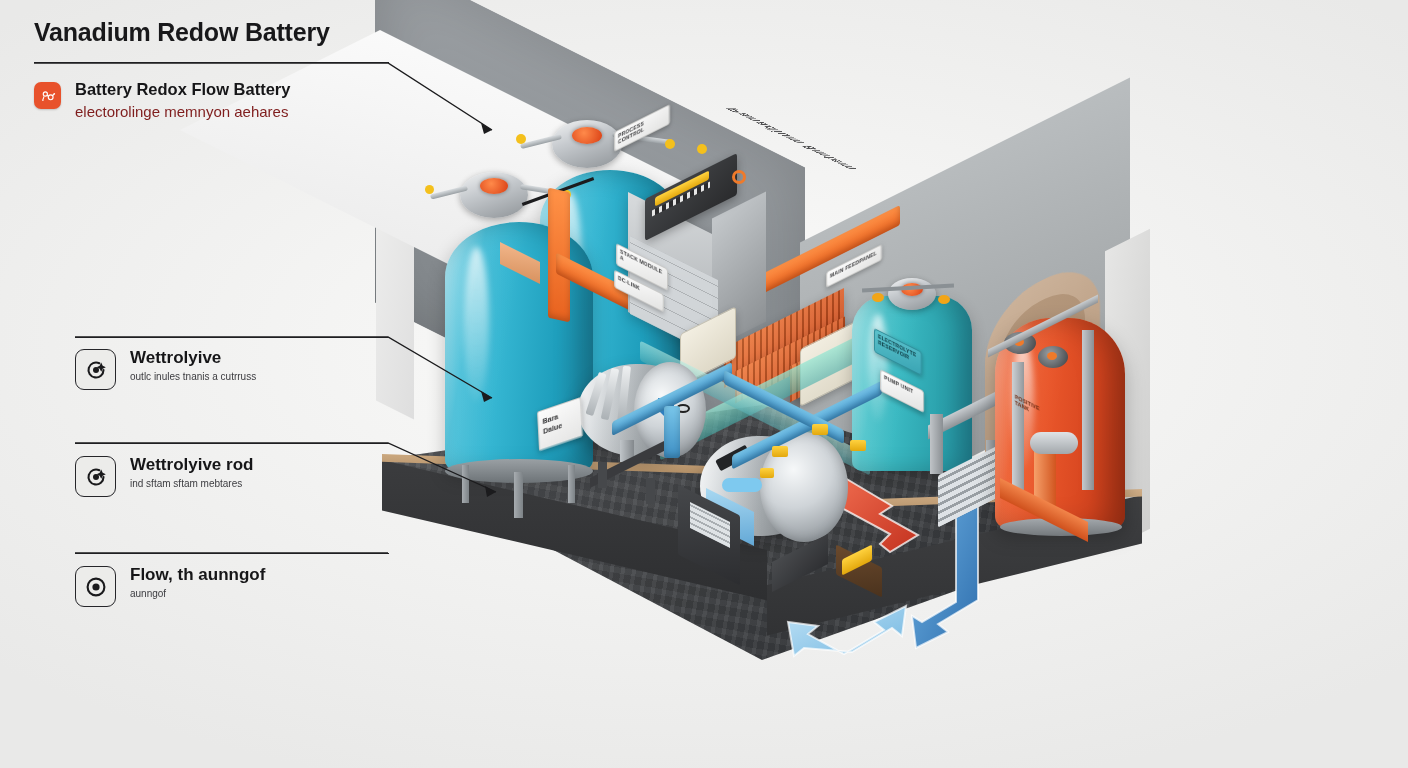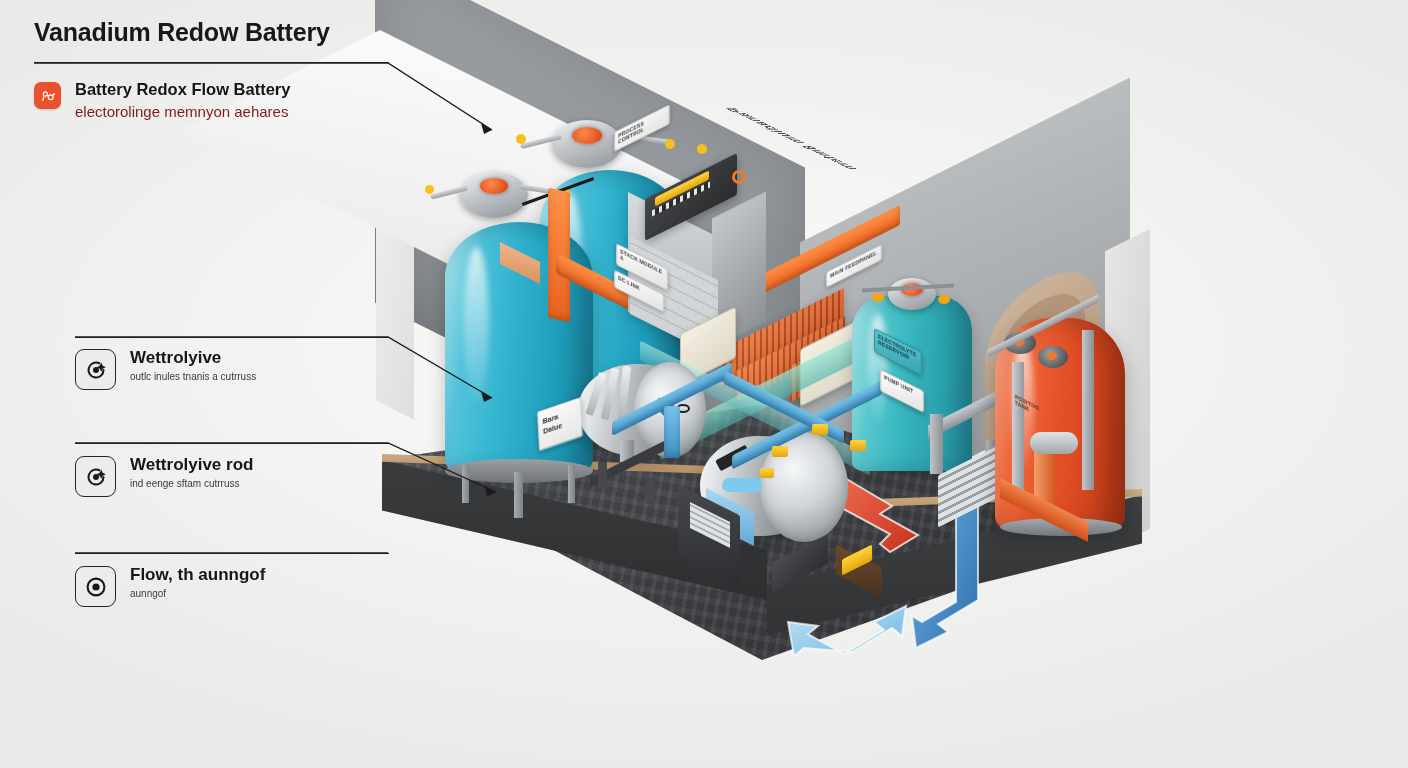--- a/index.html
+++ b/index.html
@@ -524,21 +524,21 @@
     <div class="lead-item" style="left:75px; top:455px;">
       <div class="lead-icon-box">
         <svg width="24" height="24" viewBox="0 0 24 24">
           <path d="M19.5 12a7.5 7.5 0 1 1-4.2-6.75" fill="none" stroke="#1a1a1c" stroke-width="2.1" stroke-linecap="round"></path>
           <circle cx="12" cy="12" r="3" fill="#1a1a1c"></circle>
           <path d="M17.2 4.6 l1.5 3.1 3.1 1.5 -3.1 1.5 -1.5 3.1 -1.5-3.1 -3.1-1.5 3.1-1.5z" fill="#1a1a1c"></path>
         </svg>
       </div>
       <div class="lead-text">
         <div class="lt-title">Wettrolyive rod</div>
-        <div class="lt-sub">ind eenge sftam cutrruss</div>
+        <div class="lt-sub">ind sftam sftam mebtares</div>
       </div>
     </div>
 
     <div class="divider" style="left:75px; top:553px; width:314px;"></div>
     <div class="lead-item" style="left:75px; top:565px;">
       <div class="lead-icon-box">
         <svg width="24" height="24" viewBox="0 0 24 24">
           <circle cx="12" cy="12" r="8.4" fill="none" stroke="#1a1a1c" stroke-width="2.1"></circle>
           <circle cx="12" cy="12" r="3.6" fill="#1a1a1c"></circle>
         </svg>

